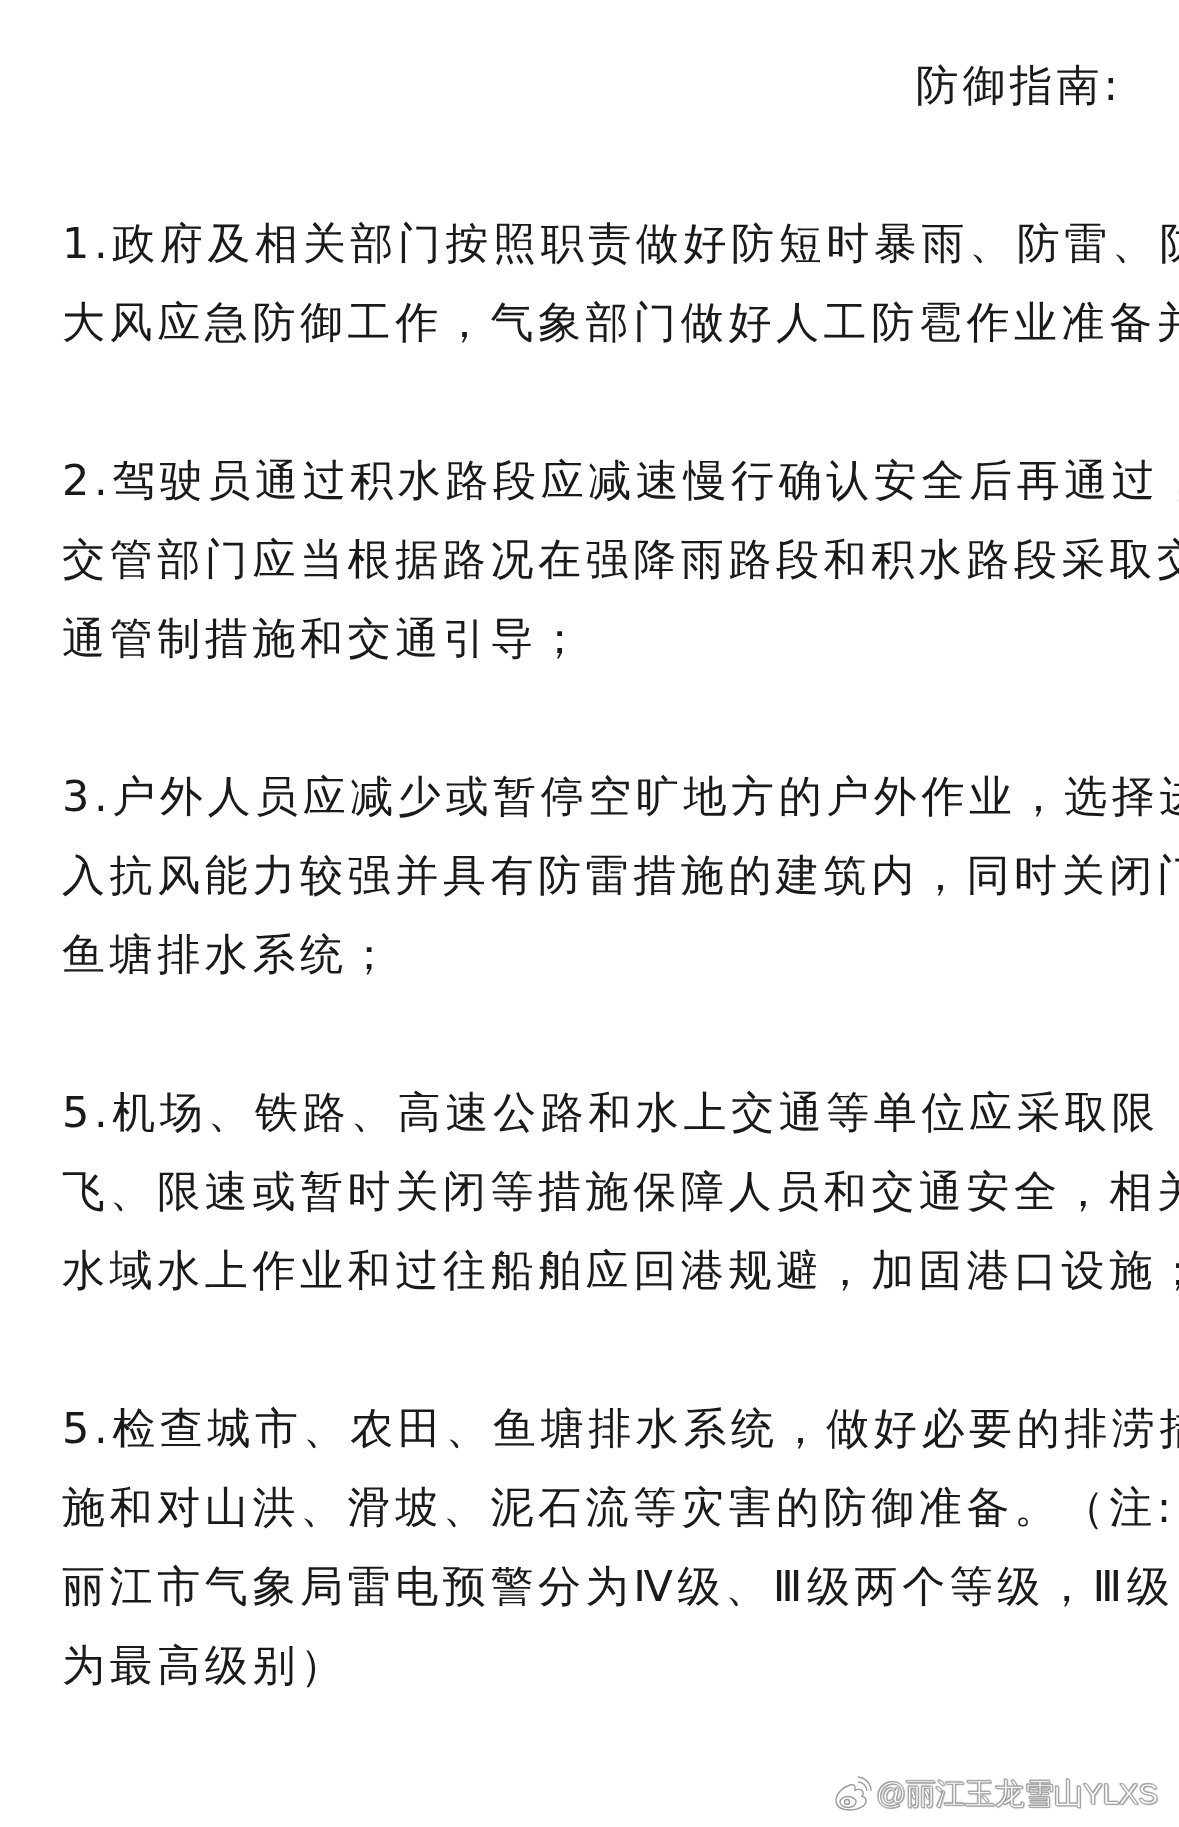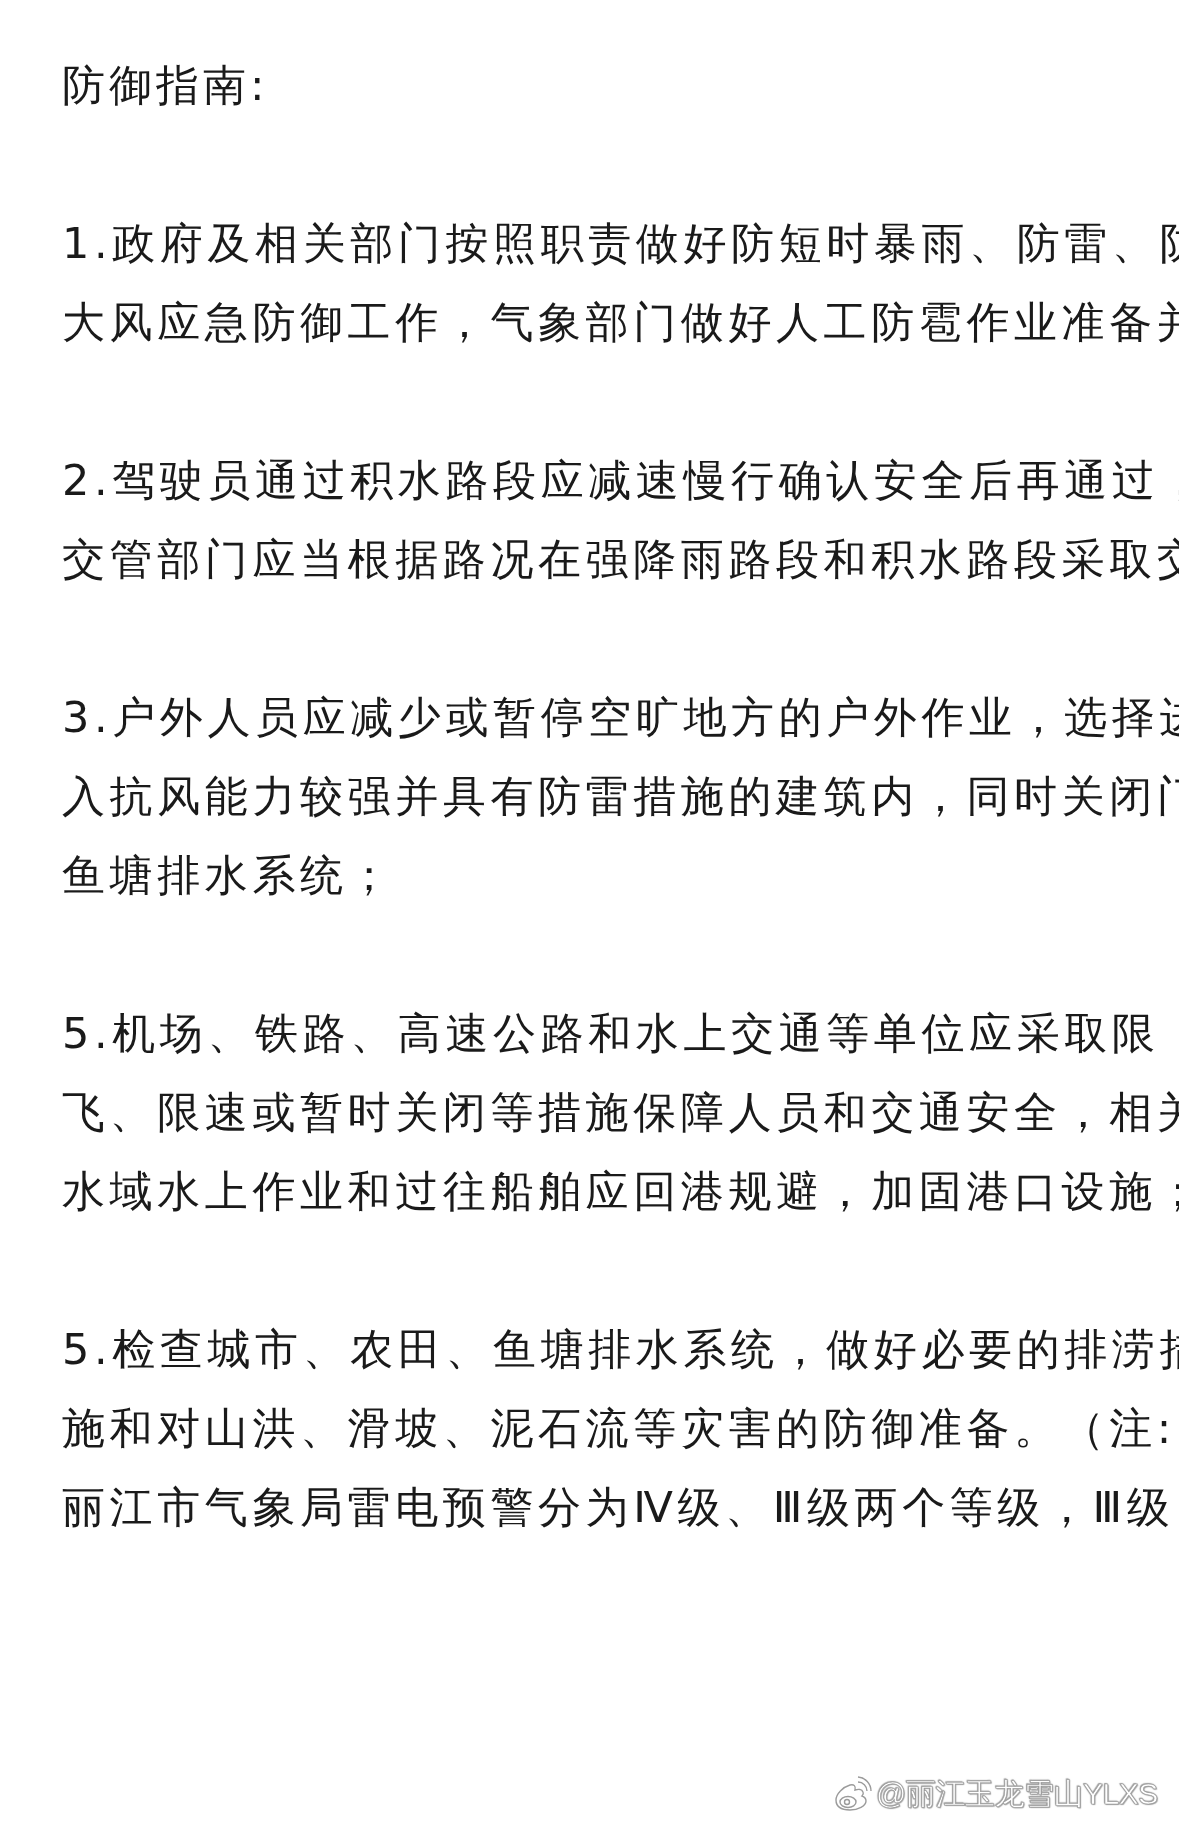--- a/index.html
+++ b/index.html
@@ -29,20 +29,21 @@
       letter-spacing: 4.6px;
     }
     .blank {
       height: 79px;
     }
     .title {
       font-size: 43px;
       line-height: 79px;
       height: 79px;
       letter-spacing: 4px;
+      text-align: right;
     }
     .watermark {
       position: absolute;
       left: 832px;
       top: 1772px;
       height: 44px;
       display: flex;
       align-items: center;
     }
     .wm-logo {
@@ -70,20 +71,21 @@
 
   <div>
     <div class="line">1.政府及相关部门按照职责做好防短时暴雨、防雷、防</div>
     <div class="line">大风应急防御工作，气象部门做好人工防雹作业准备并</div>
   </div>
   <div class="blank"></div>
 
   <div>
     <div class="line">2.驾驶员通过积水路段应减速慢行确认安全后再通过，</div>
     <div class="line">交管部门应当根据路况在强降雨路段和积水路段采取交</div>
+    <div class="line">通管制措施和交通引导；</div>
   </div>
   <div class="blank"></div>
 
   <div>
     <div class="line">3.户外人员应减少或暂停空旷地方的户外作业，选择进</div>
     <div class="line">入抗风能力较强并具有防雷措施的建筑内，同时关闭门</div>
     <div class="line">鱼塘排水系统；</div>
   </div>
   <div class="blank"></div>
 
@@ -91,20 +93,21 @@
     <div class="line">5.机场、铁路、高速公路和水上交通等单位应采取限</div>
     <div class="line">飞、限速或暂时关闭等措施保障人员和交通安全，相关</div>
     <div class="line">水域水上作业和过往船舶应回港规避，加固港口设施；</div>
   </div>
   <div class="blank"></div>
 
   <div>
     <div class="line">5.检查城市、农田、鱼塘排水系统，做好必要的排涝措</div>
     <div class="line">施和对山洪、滑坡、泥石流等灾害的防御准备。（注:</div>
     <div class="line">丽江市气象局雷电预警分为Ⅳ级、Ⅲ级两个等级，Ⅲ级</div>
+    <div class="line">为最高级别）</div>
   </div>
 </div>
 
 <div class="watermark">
   <span class="wm-logo">
     <svg width="40" height="36" viewBox="0 0 40 36">
       <g fill="#ffffff" stroke="#9b9b9b" stroke-width="1.4">
         <path d="M4 24c0-6 7-13 14-15 4-1 6 1 5 5 3-1 7-1 8 2 1 2 0 3-1 4 3 1 4 3 4 5 0 5-8 9-16 9S4 31 4 24z"></path>
         <ellipse cx="16" cy="26" rx="8" ry="5.5"></ellipse>
         <circle cx="15" cy="26" r="2.5"></circle>

